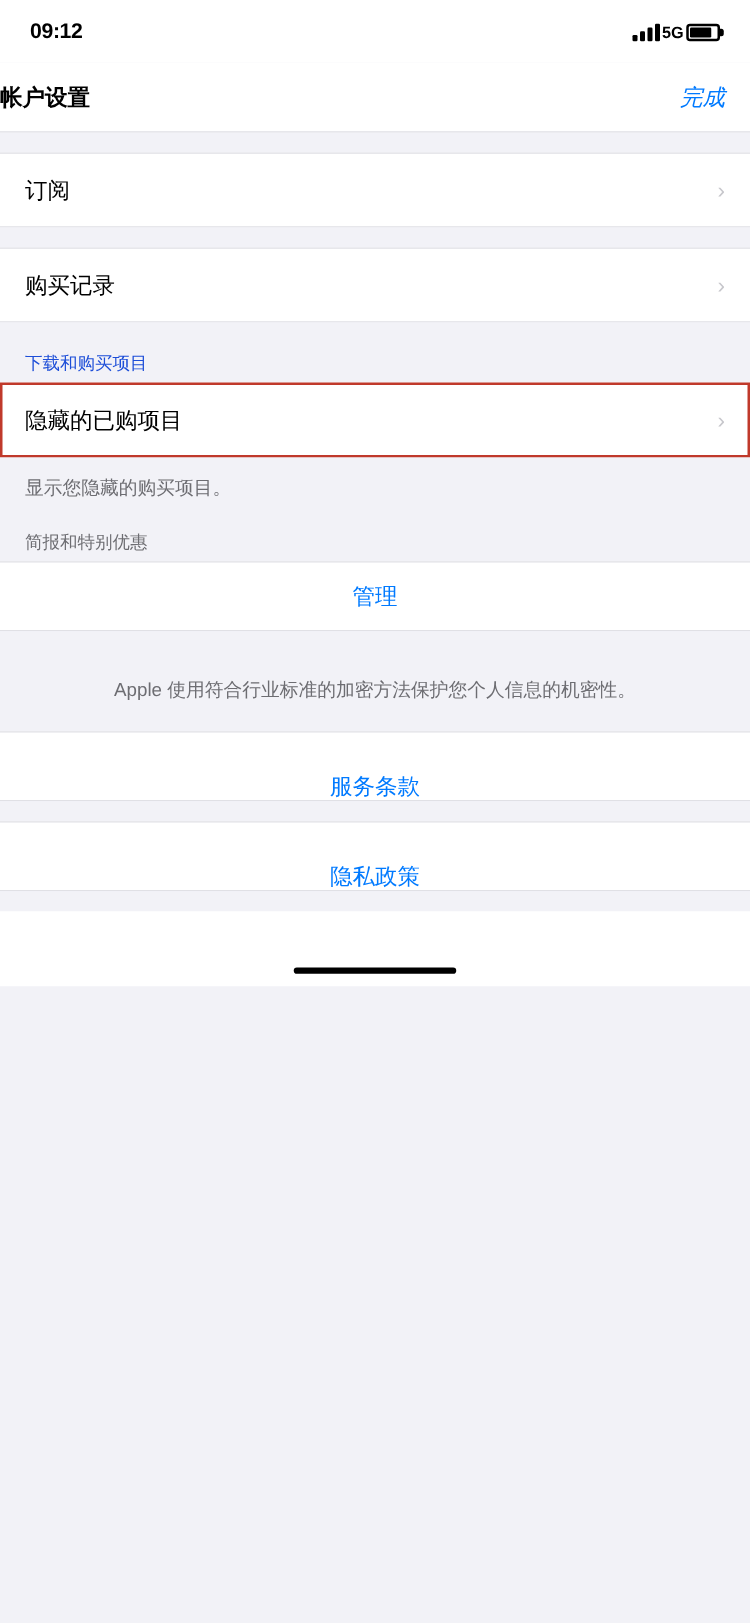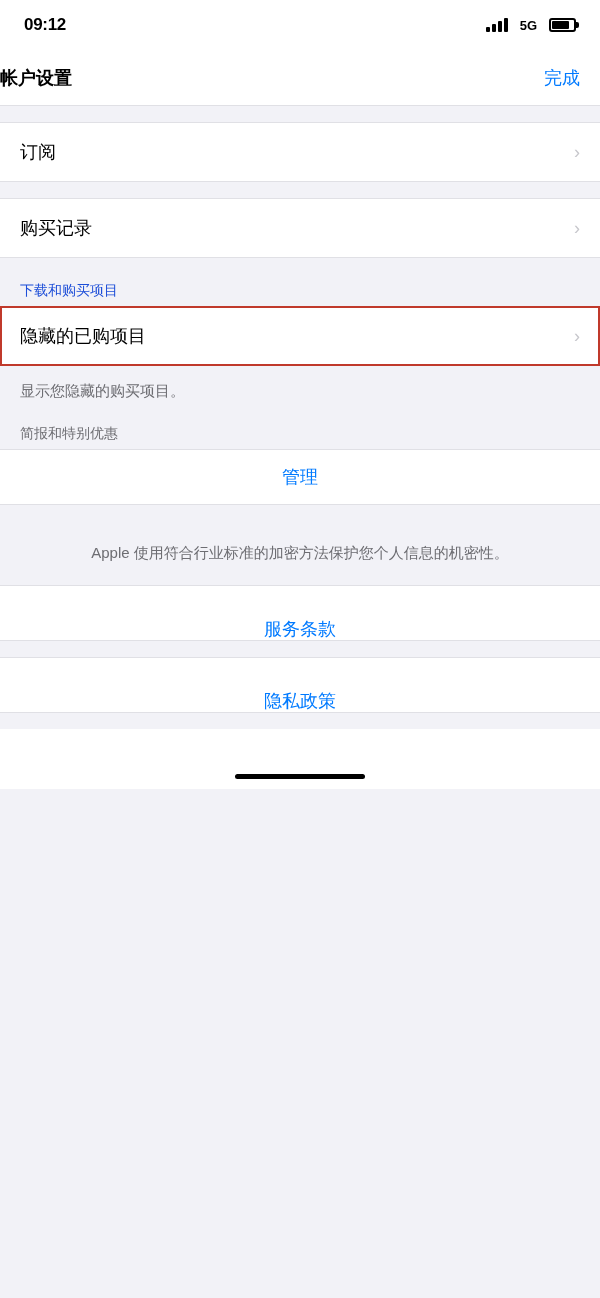--- a/index.html
+++ b/index.html
@@ -26,22 +26,22 @@
 
     .status-time {
       font-size: 17px;
       font-weight: 600;
       color: #000;
       letter-spacing: -0.3px;
     }
 
     .status-icons {
       display: flex;
-      align-items: flex-start;
-      gap: 12px;
+      align-items: flex-end;
+      gap: 2px;
     }
 
     .signal-bars {
       display: flex;
       align-items: flex-end;
       gap: 2px;
     }
 
     .signal-bar {
       background: #000;
@@ -103,20 +103,21 @@
       color: #000;
     }
 
     .nav-done {
       position: absolute;
       right: 20px;
       font-size: 18px;
       font-weight: 400;
       color: #007aff;
       cursor: pointer;
+      font-style: italic;
     }
 
     
     .content {
       background: #f2f2f7;
     }
 
     
     .section-gap {
       height: 16px;

